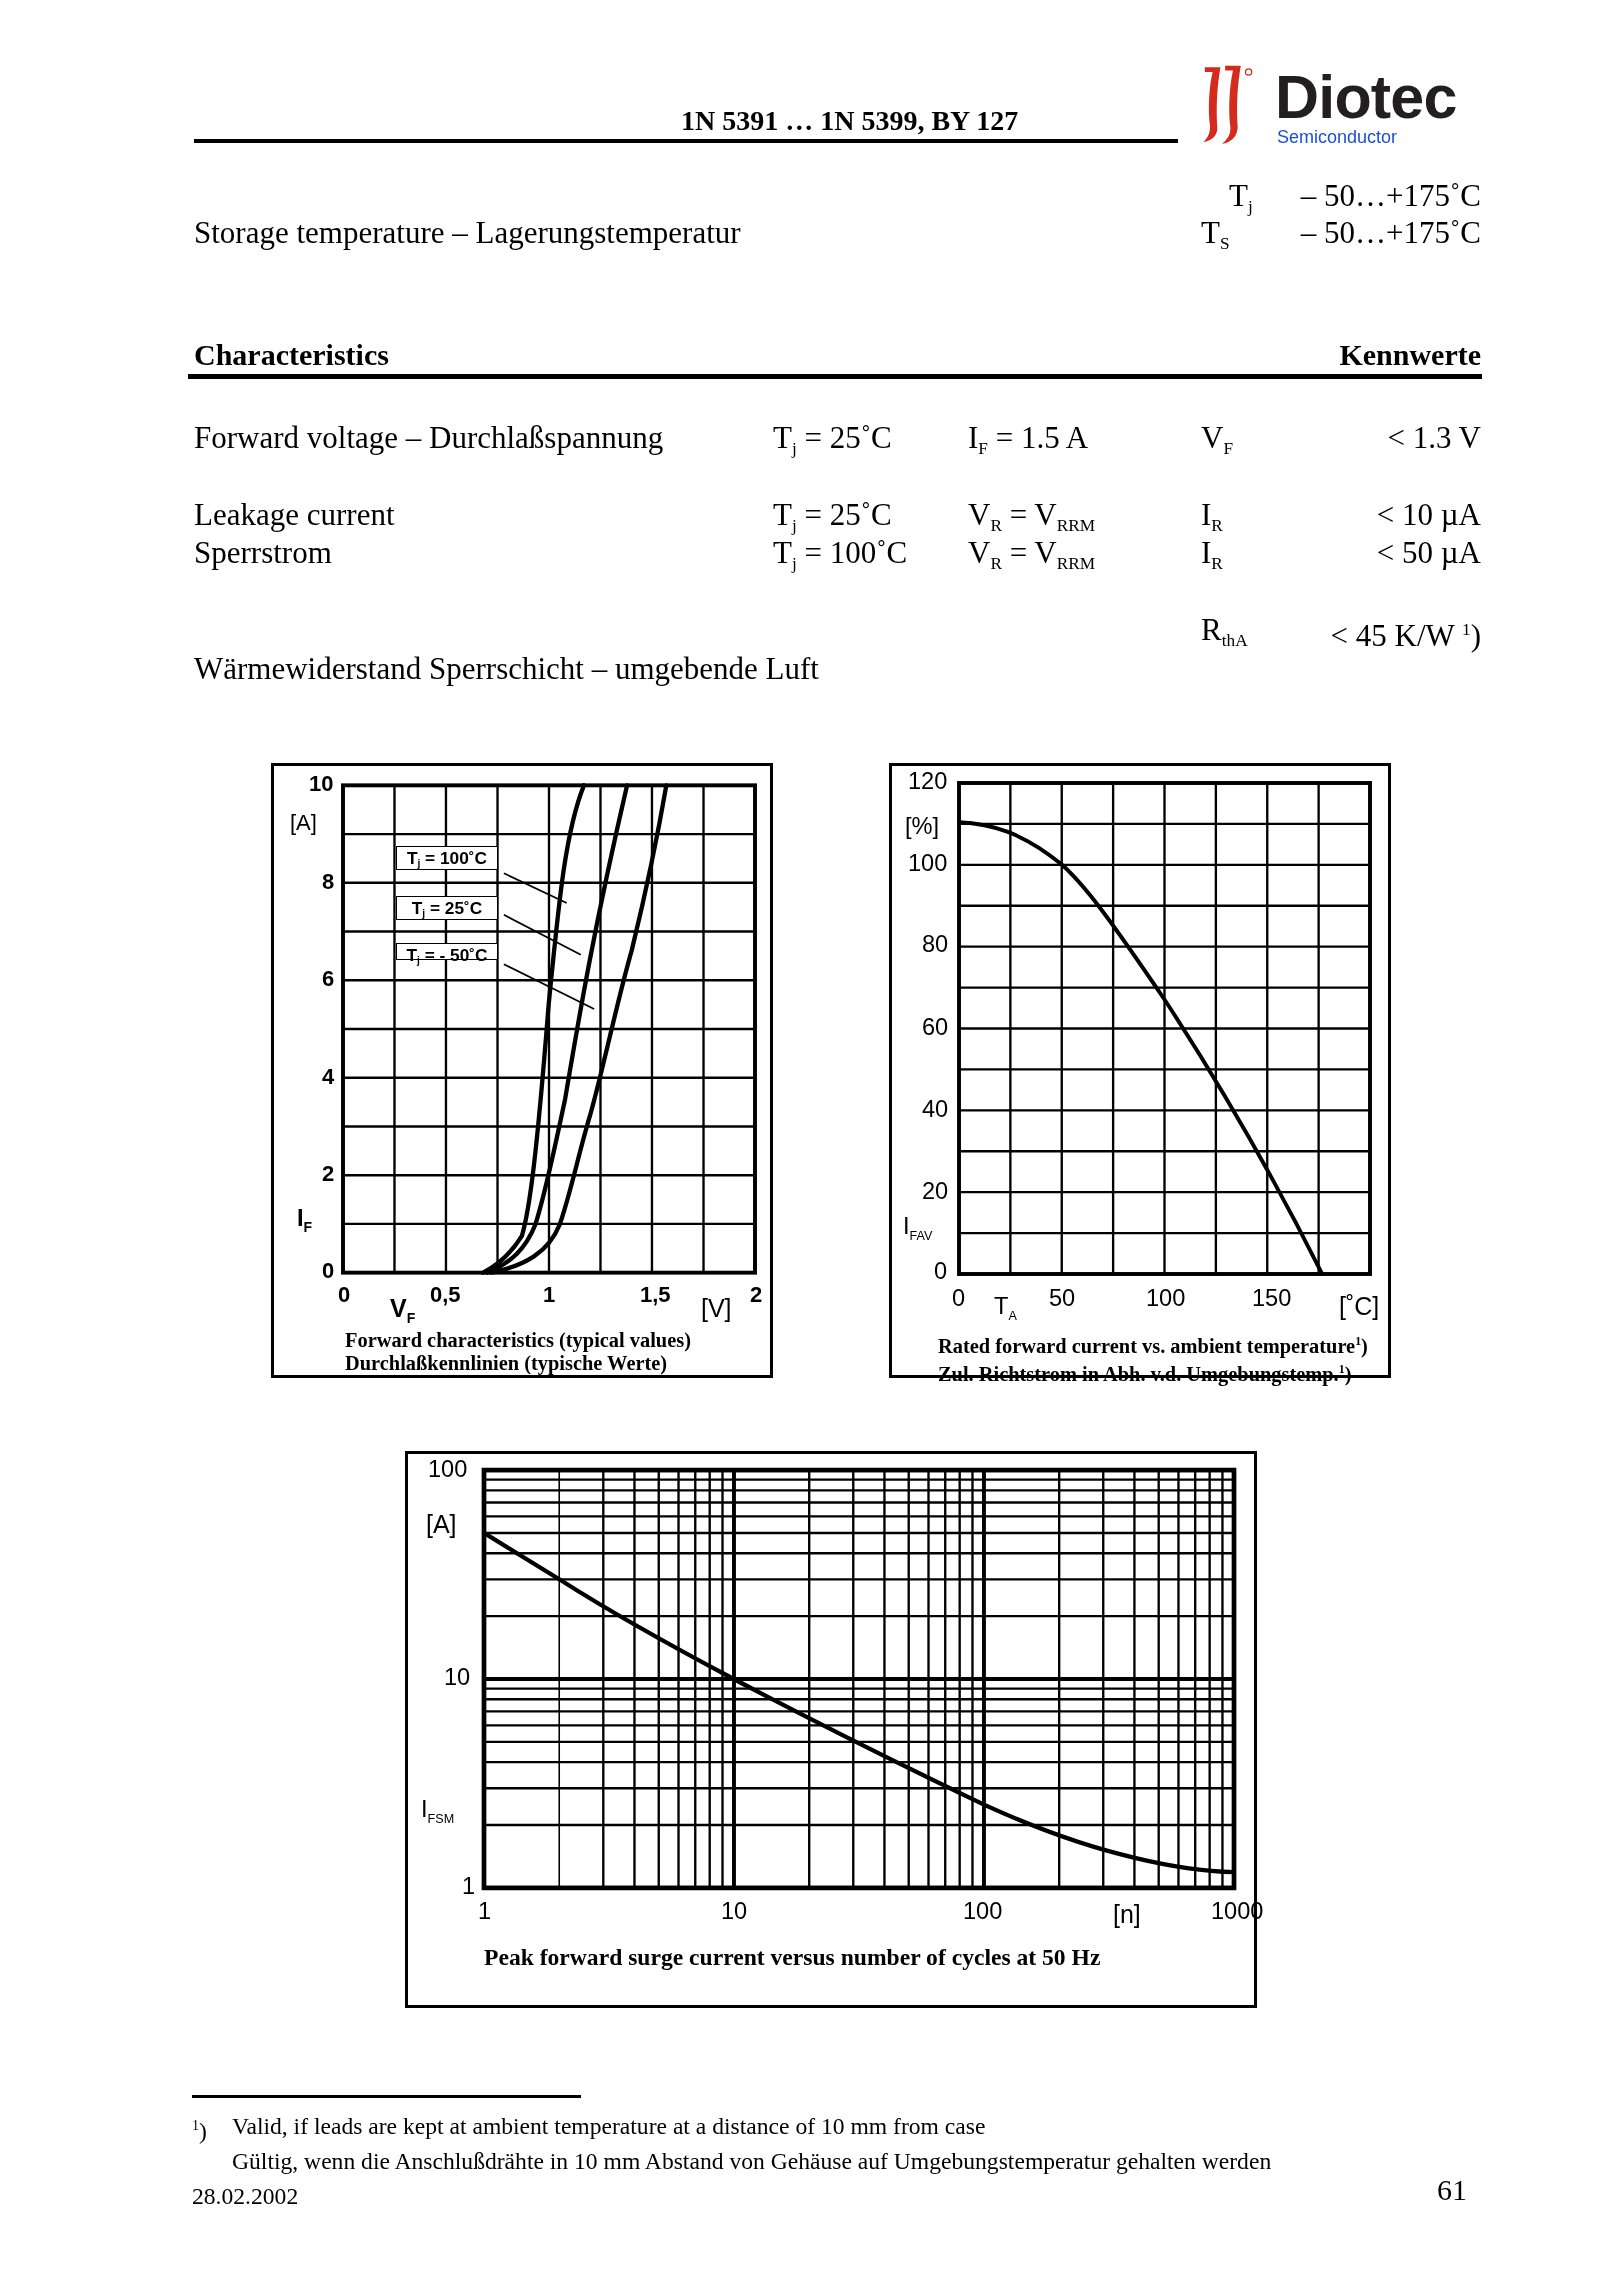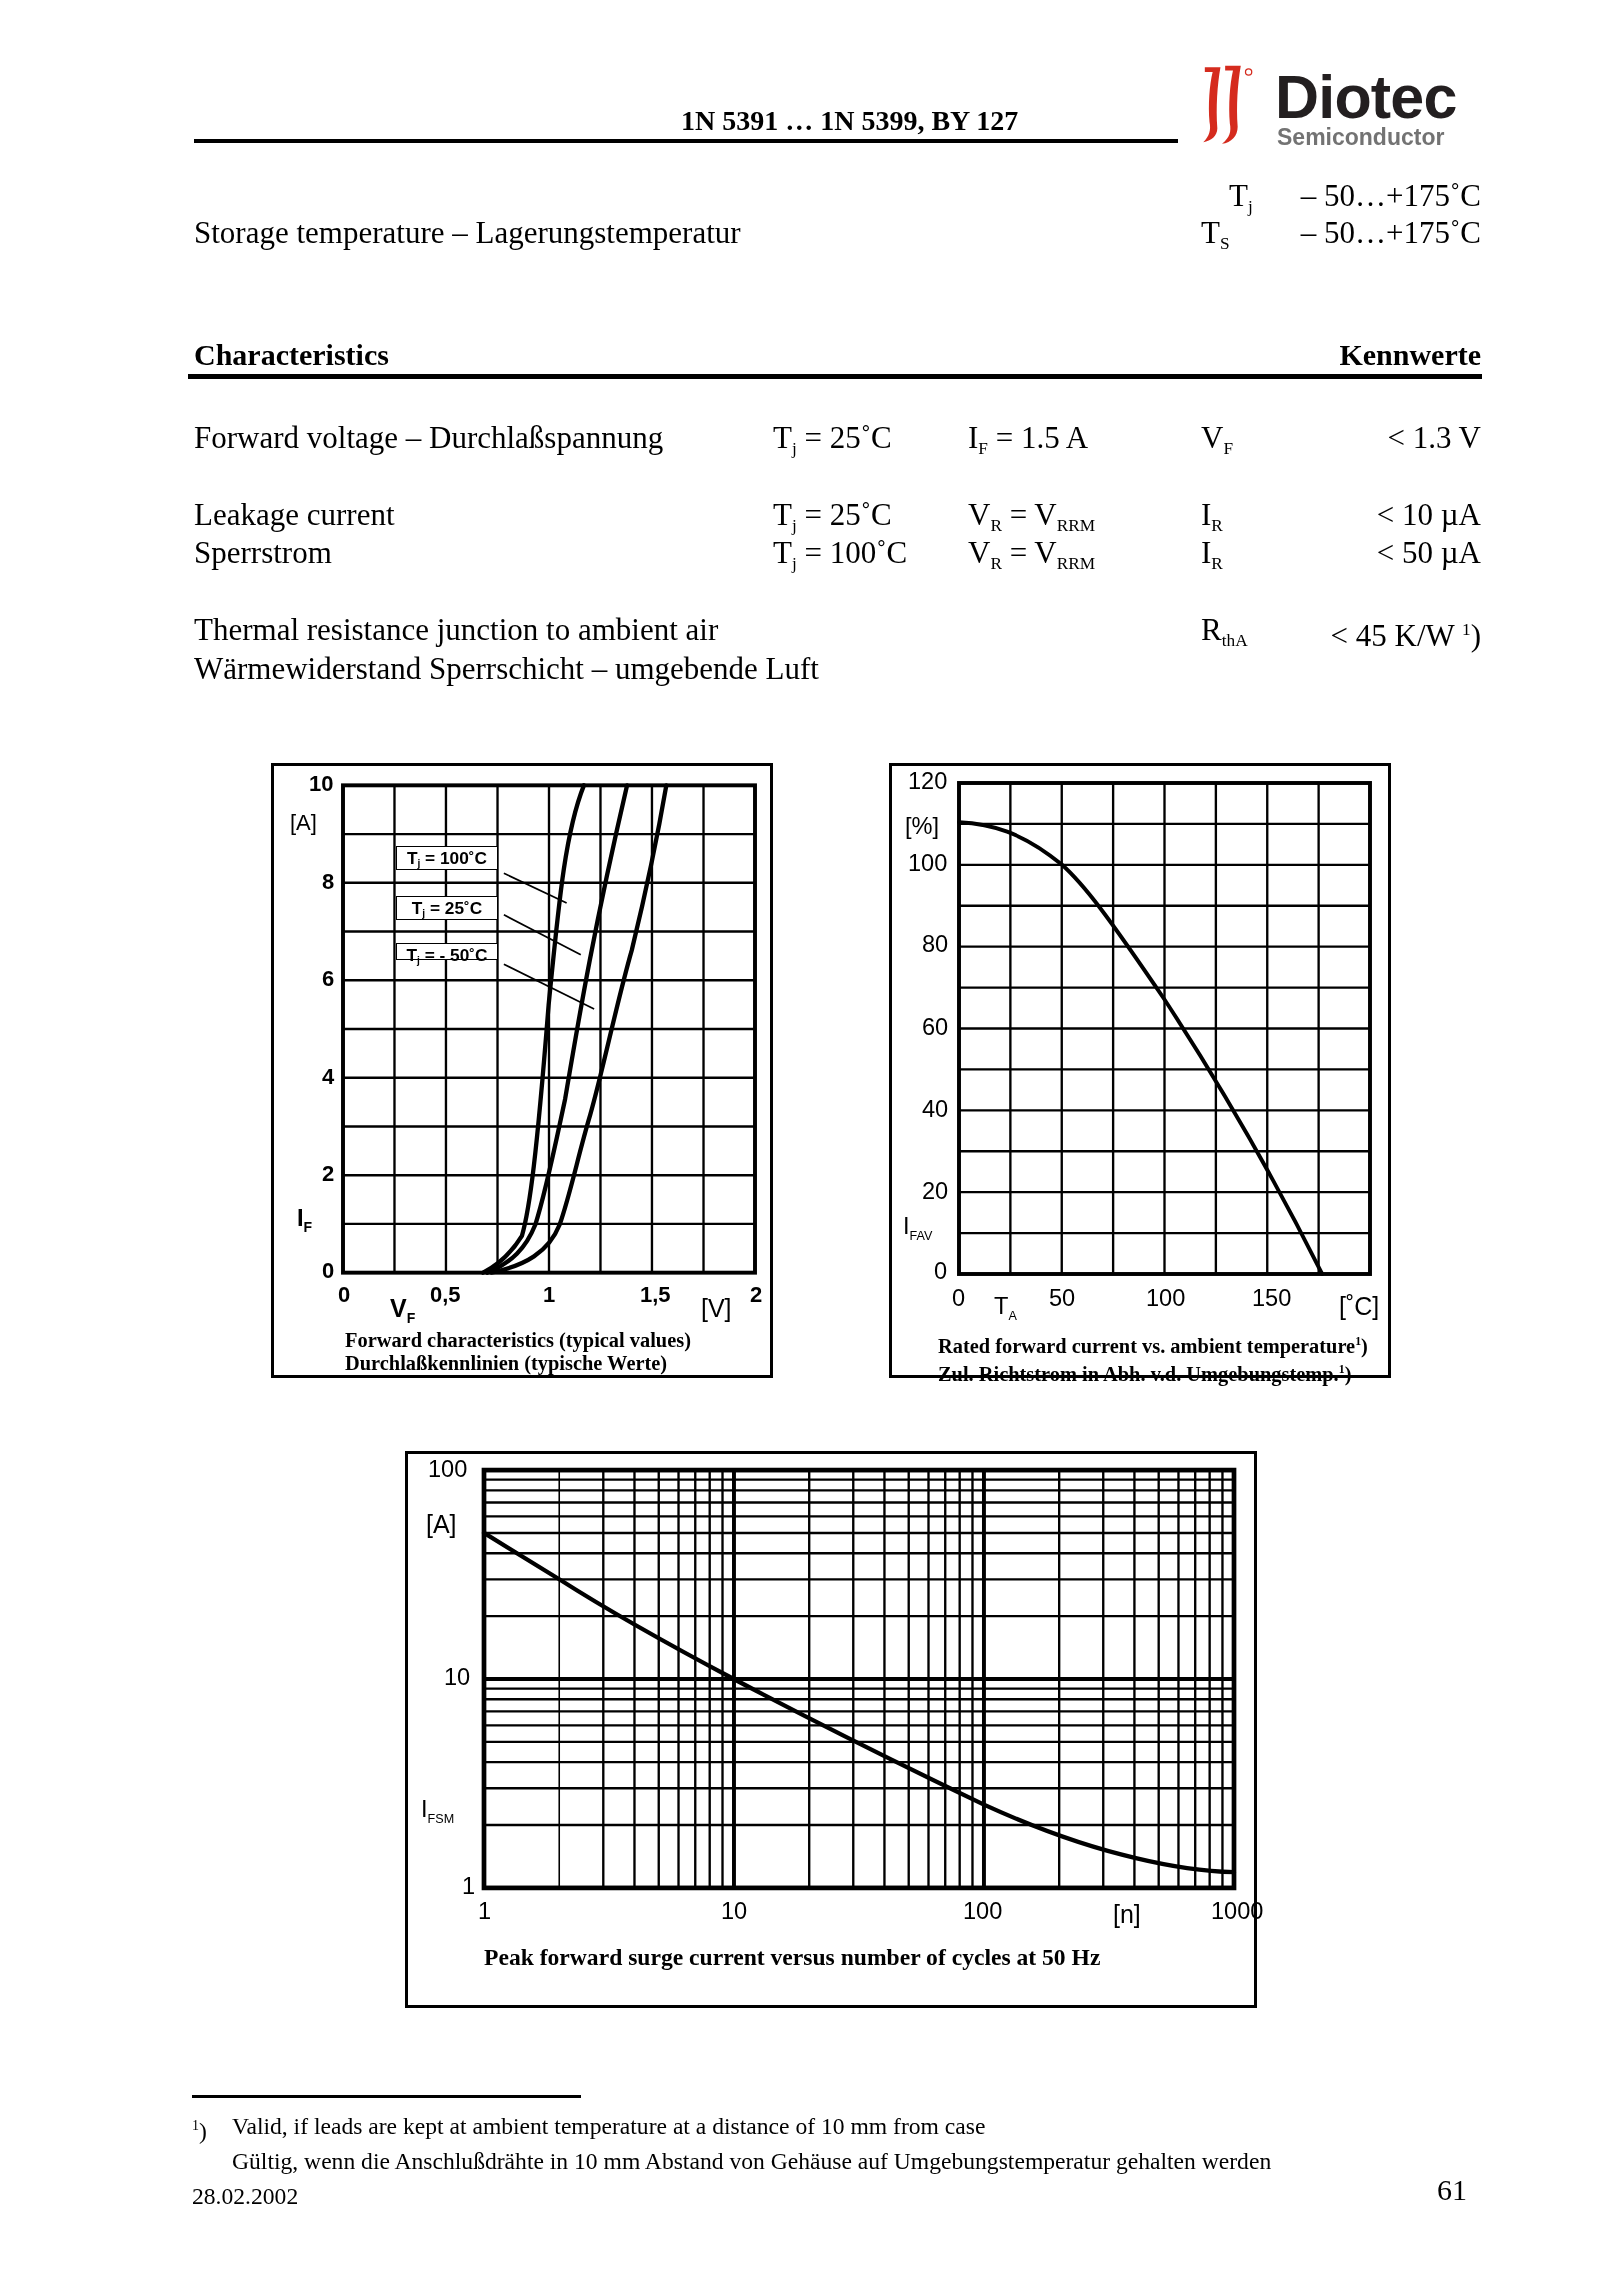--- a/index.html
+++ b/index.html
@@ -20,21 +20,21 @@
   .caption { position:absolute; font-family:"Liberation Serif","DejaVu Serif",serif; font-weight:bold; font-size:20.4px; line-height:23px; white-space:nowrap; }
   .caption3 { position:absolute; font-family:"Liberation Serif","DejaVu Serif",serif; font-size:23.6px; line-height:27px; white-space:nowrap; font-weight:bold; }
   svg { position:absolute; overflow:visible; }
   .foot { position:absolute; font-size:23.6px; white-space:nowrap; line-height:28px; }
   .foot sup { font-size:14px; vertical-align:9.4px; }
   .lbl { position:absolute; background:#fff; border:1.6px solid #000; box-sizing:border-box;
          font-family:"Liberation Sans","DejaVu Sans",sans-serif; font-weight:bold; font-size:17.3px;
          text-align:center; line-height:22px; white-space:nowrap; }
   .lbl sub { font-size:10.2px; vertical-align:-3.1px; }
   .logo-main { font-family:"Liberation Sans","DejaVu Sans",sans-serif; font-weight:bold; font-size:61px; line-height:63px; color:#231f20; letter-spacing:-0.8px; }
-  .logo-sub { font-family:"Liberation Sans","DejaVu Sans",sans-serif; font-weight:bold; font-size:23px; line-height:25px; color:#737373; }
+  .logo-sub { font-family:"Liberation Sans","DejaVu Sans",sans-serif; font-weight:normal; font-size:18px; line-height:25px; color:#1d4ed8; }
 </style>
 </head>
 <body>
 
 <div class="abs serif title" style="left:636px; top:105px;margin-left:45px;">1N 5391 … 1N 5399, BY 127</div>
 <div class="rule" style="left:194px; top:139px; width:984px; height:3.9px;"></div>
 
 <div class="abs" style="left:1200px; top:61px; width:283px; height:86px;">
   <svg width="55" height="86" viewBox="0 0 70 110" style="left:0; top:0;">
     <path d="M6 8 L26 8 C22 30 20 60 22 86 C22 96 14 102 4 104 C12 96 14 88 12 78 C10 56 12 30 16 14 L6 14 Z" fill="#d52b1e"></path>
@@ -78,21 +78,20 @@
 </div>
 <div class="row" style="left:194px; top:534px; width:1287px;">
   <span>Sperrstrom</span>
   <span class="abs" style="left:579px;"><span>T</span><sub>j</sub><span> = 100˚C</span></span>
   <span class="abs" style="left:774px;"><span>V</span><sub>R</sub><span> = V</span><sub>RRM</sub></span>
   <span class="abs" style="left:1007px;"><span>I</span><sub>R</sub></span>
   <span class="abs right" style="right:0;">&lt; 50 µA</span>
 </div>
 
 <div class="row" style="left:194px; top:611px; width:1287px;">
-  <span>Thermal resistance junction to ambient air</span>
   <span class="abs" style="left:1007px;"><span>R</span><sub>thA</sub></span>
   <span class="abs right" style="right:0;"><span>&lt; 45 K/W</span> <sup>1</sup><span>)</span></span>
 </div>
 <div class="row" style="left:194px; top:650px; width:1287px;">
   <span>Wärmewiderstand Sperrschicht – umgebende Luft</span>
 </div>
 
 <div class="chartbox" style="left:271px; top:763px; width:502px; height:615px;"></div>
 <svg style="left:343px; top:785px;" width="412" height="488" viewBox="0 0 525 621">
   <g stroke="#000" stroke-width="3">

